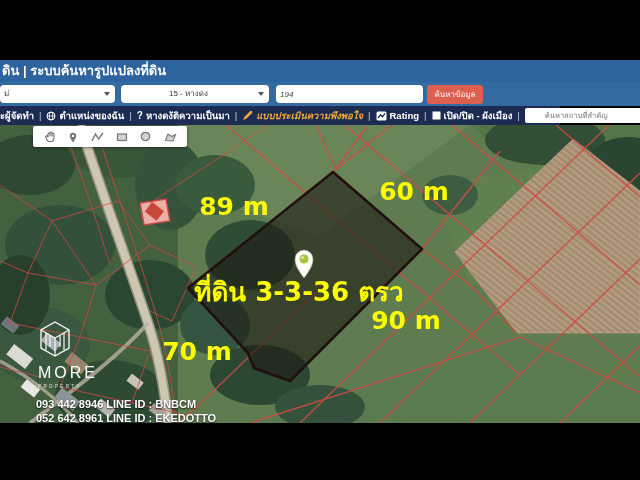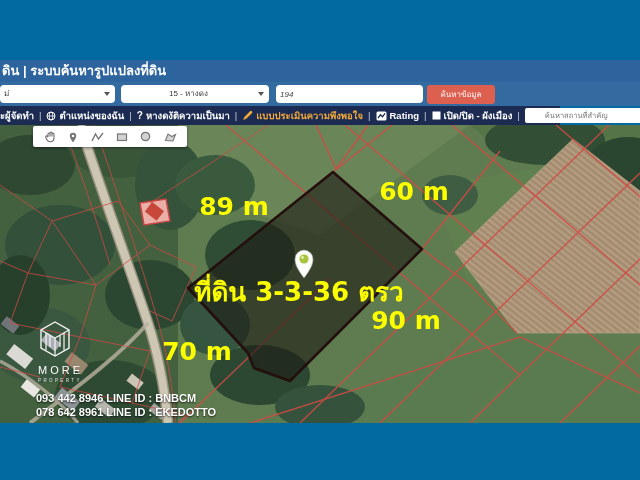--- a/index.html
+++ b/index.html
@@ -1,51 +1,51 @@
 <!DOCTYPE html>
 <html><head>
 <meta charset="utf-8">
 <style>
   html,body{margin:0;padding:0;background:#fff;}
-  .frame{position:relative;width:640px;height:480px;background:#0369a1;overflow:hidden;
+  .frame{position:relative;width:640px;height:480px;background:#000000;overflow:hidden;
          font-family:"Liberation Sans","DejaVu Sans",sans-serif;}
   
   .titlebar{position:absolute;left:0;top:60px;width:640px;height:22px;background:#2e649d;
             color:#fff;font-size:13px;font-weight:bold;line-height:22px;padding-left:2px;box-sizing:border-box;}
   .controls{position:absolute;left:0;top:82px;width:640px;height:24px;background:#336a9f;}
   .selbox{position:absolute;top:3px;height:18px;background:#fff;border-radius:4px;
           font-size:8px;color:#333;line-height:18px;padding-left:4px;box-sizing:border-box;}
   .chev{position:absolute;right:5px;top:7px;width:0;height:0;
         border-left:3.5px solid transparent;border-right:3.5px solid transparent;border-top:4.5px solid #555;}
   .txtinput{position:absolute;top:3px;height:18px;background:#fff;border:none;border-radius:4px;
             font-size:8px;color:#444;padding:0 4px;box-sizing:border-box;font-family:inherit;font-style:italic;}
-  .searchbtn{position:absolute;left:427px;top:3px;width:68px;height:19px;background:#dd5f50;border:none;
+  .searchbtn{position:absolute;left:427px;top:3px;width:56px;height:19px;background:#dd5f50;border:none;
              border-radius:3px;color:#fff;font-size:8px;font-family:inherit;cursor:pointer;}
   
   .menubar{position:absolute;left:0;top:106px;width:560px;height:19px;background:#1b2b52;
            display:flex;align-items:center;color:#fff;font-size:9.5px;font-weight:600;white-space:nowrap;}
   .mi{display:flex;align-items:center;gap:3px;}
   .sep{color:#c6cede;font-weight:400;margin:0 5px;}
   .mi .ic{display:flex;align-items:center;}
-  .mi-orange{color:#f2a93b;}
+  .mi-orange{color:#f2a93b;font-style:italic;}
   .qmark{font-weight:bold;font-size:10px;color:#fff;}
   .placesearch{margin-left:auto;width:100px;height:15px;border:none;border-radius:2px;
                font-size:7.5px;color:#666;padding:0 20px;font-family:inherit;}
   
   .map{position:absolute;left:0;top:125px;width:640px;height:298px;background:#5f7c50;border-radius:17px;}
   .map svg{display:block;}
   .mlabel{font-family:"DejaVu Sans","Liberation Sans",sans-serif;font-weight:bold;fill:#fdff00;}
   
   .drawbar{position:absolute;left:33px;top:126px;width:154px;height:21px;background:#fff;border-radius:2px;
            box-shadow:0 1px 3px rgba(0,0,0,.45);display:flex;align-items:center;justify-content:space-around;
            padding:0 4px;box-sizing:border-box;}
   .drawbar span{display:flex;align-items:center;cursor:pointer;}
   
   .brand{position:absolute;left:36px;top:321px;width:270px;color:#fff;}
-  .brand-name{font-size:11px;letter-spacing:3px;margin-top:3px;padding-left:2px;}
+  .brand-name{font-size:16px;letter-spacing:3px;margin-top:3px;padding-left:2px;}
   .brand-sub{font-size:4.5px;letter-spacing:2.4px;color:#e4e4e4;margin-top:2px;padding-left:2px;}
   .brand-phones{margin-top:9px;font-weight:bold;font-size:11px;line-height:1.25;
                 text-shadow:0 1px 2px rgba(0,0,0,.8);}
 </style>
 </head>
 <body>
 
 <div class="frame">
 
   <div class="titlebar">ดิน | ระบบค้นหารูปแปลงที่ดิน</div>
@@ -272,17 +272,17 @@
       <svg width="30" height="36" viewBox="0 0 30 36">
         <polygon points="15,1 29,9 29,27 15,35 1,27 1,9" fill="none" stroke="#f5f5f5" stroke-width="1.4"></polygon>
         <path d="M1,9 L15,17 L29,9" fill="none" stroke="#f5f5f5" stroke-width="1.1"></path>
         <path d="M6,12 V29 M10,14.5 V26 M15,17 V35 M20,14.5 V26 M24,12 V29" fill="none" stroke="#f5f5f5" stroke-width="1.2"></path>
       </svg>
     </div>
     <div class="brand-name">MORE</div>
     <div class="brand-sub">PROPERTY</div>
     <div class="brand-phones">
       <div>093 442 8946 LINE ID : BNBCM</div>
-      <div>078 642 8961  LINE ID : EKEDOTTO</div>
+      <div>052 642 8961  LINE ID : EKEDOTTO</div>
     </div>
   </div>
 
 </div>
 
 </body></html>

